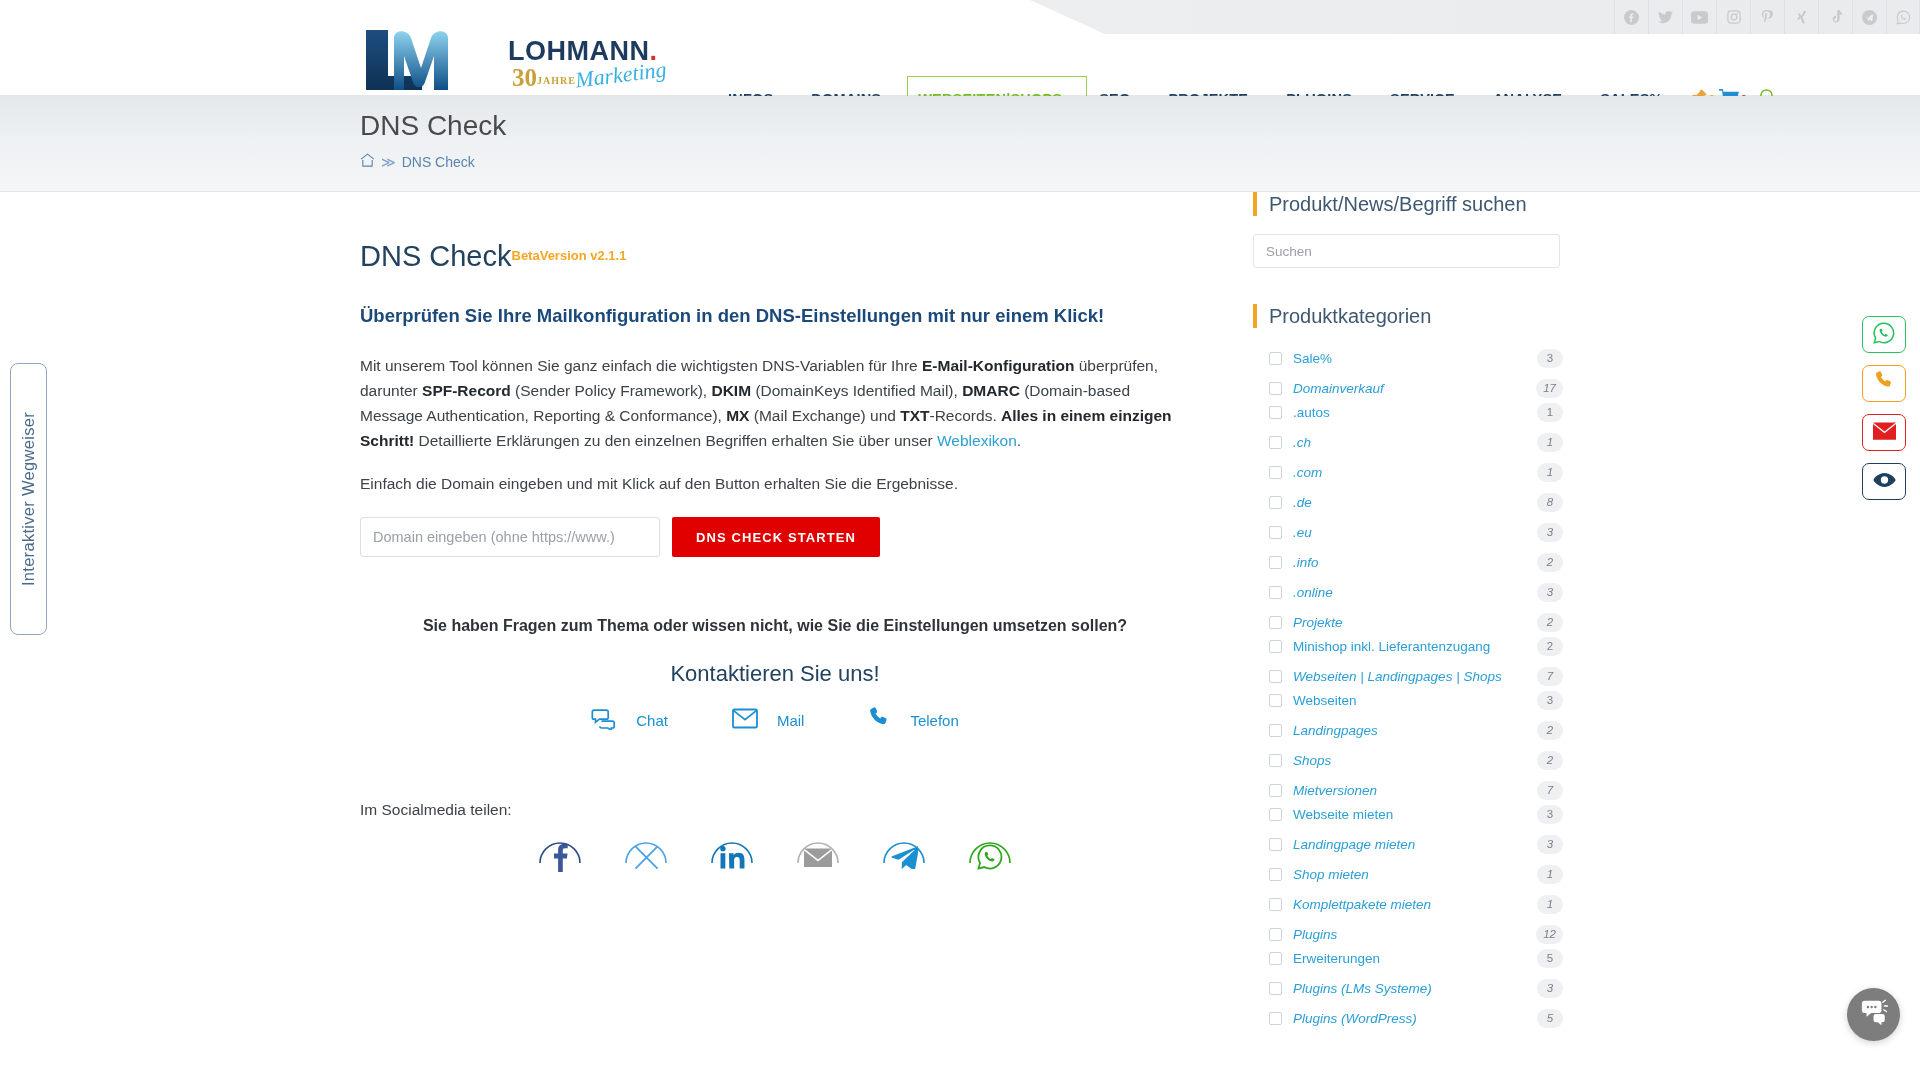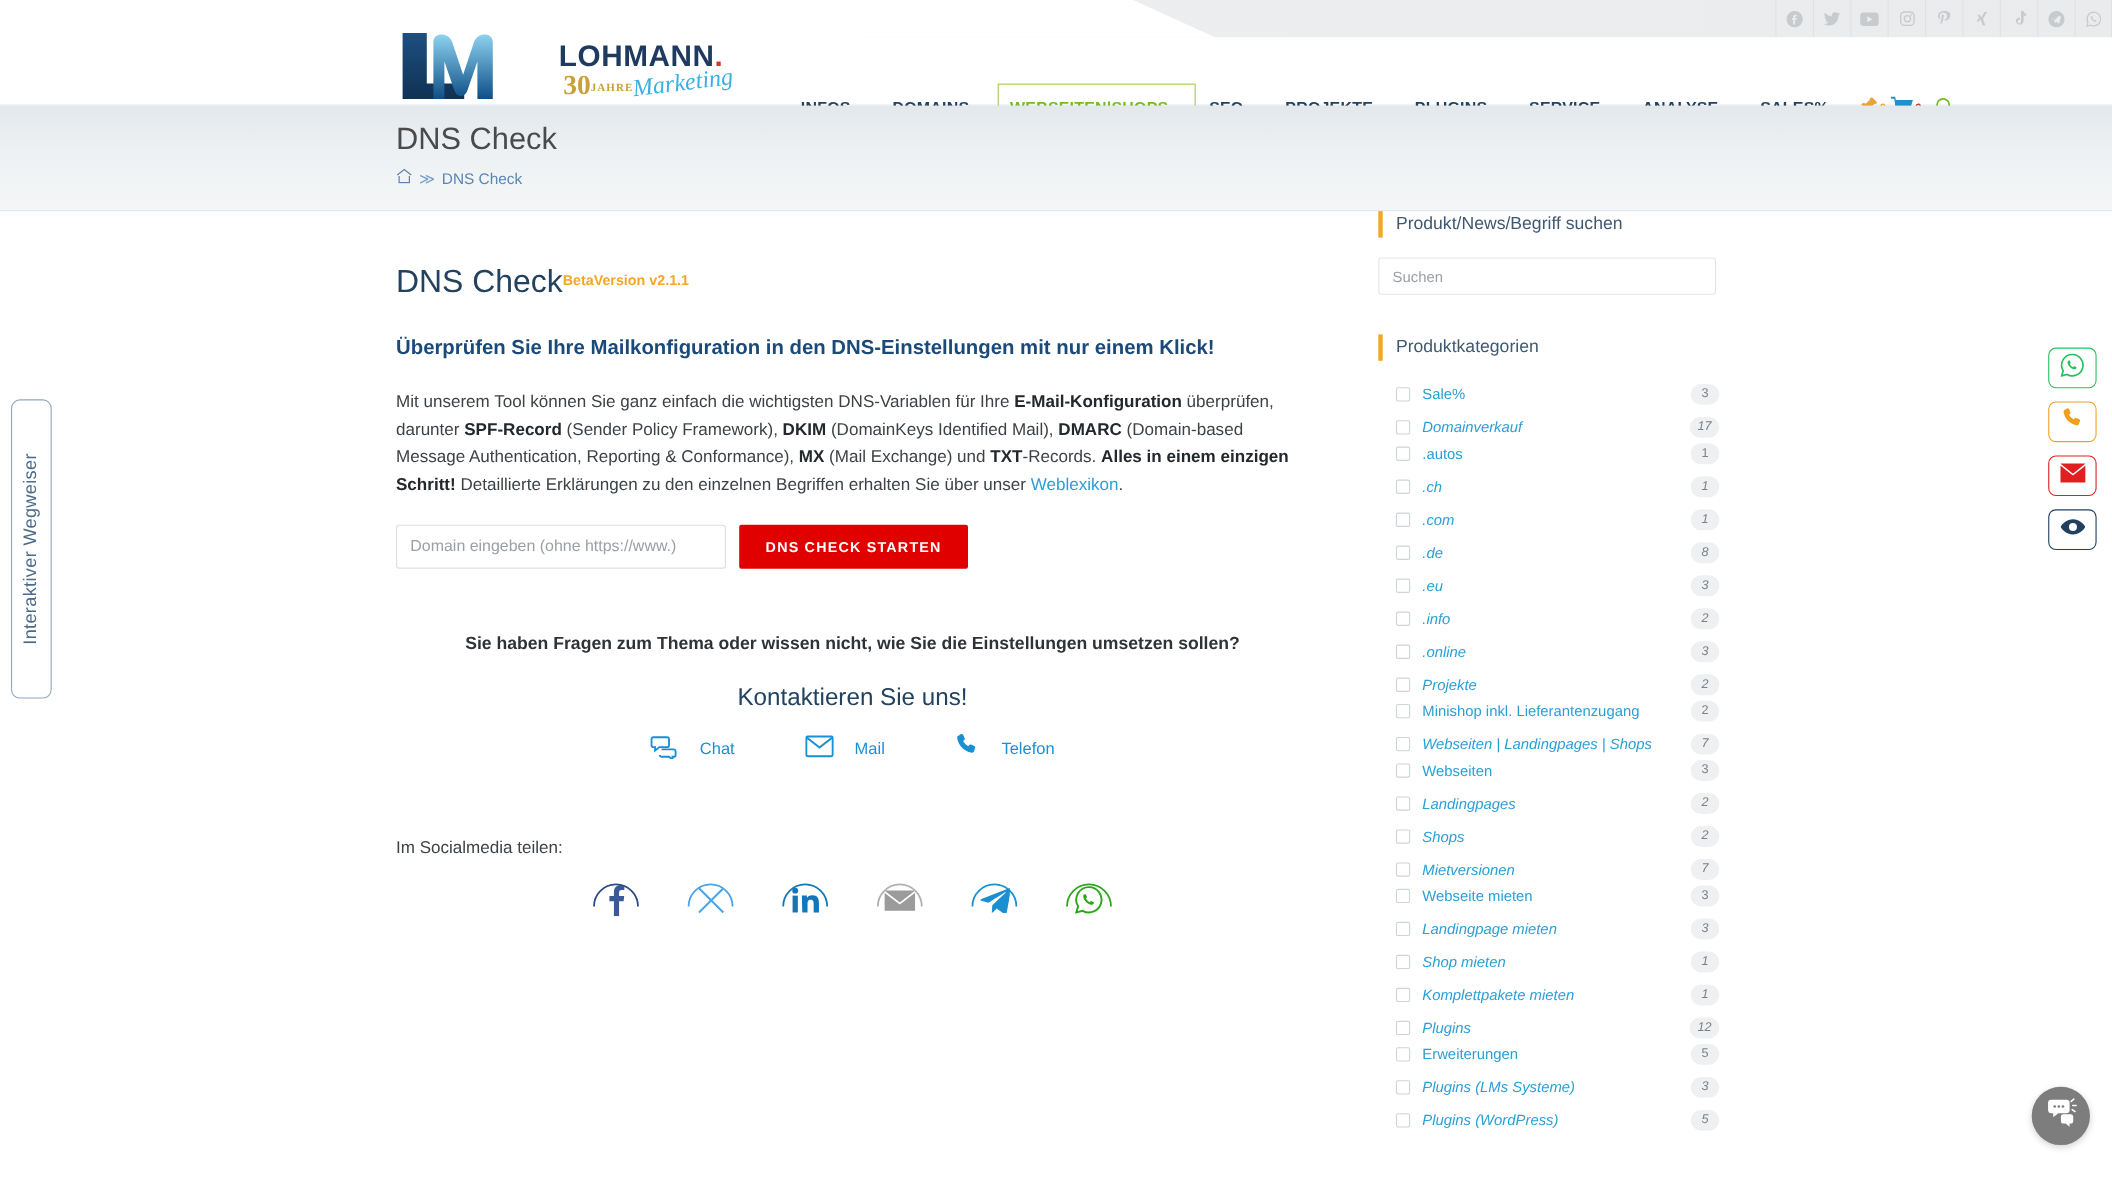--- a/index.html
+++ b/index.html
@@ -107,21 +107,21 @@
   .c-item { display:flex; align-items:center; gap:19px; color:#1a8fd1; font-size:15px; }
 
   .share { margin-top:68px; text-align:left; }
   .share-title { font-size:15.5px; color:#3c4247; }
   .share-icons { margin-top:14px; display:flex; justify-content:center; gap:38px; }
   .share-icon { position:relative; width:48px; height:48px; display:flex; align-items:center; justify-content:center; }
   .arc { position:absolute; top:0; left:0; width:48px; height:48px; }
 
   
   .sidebar { position:absolute; left:1253px; top:0; width:310px; }
-  .widget-title { display:flex; align-items:center; gap:12px; font-size:16px; color:#3f5871; font-weight:400;text-align:right; }
+  .widget-title { display:flex; align-items:center; gap:12px; font-size:20px; color:#3f5871; font-weight:400;text-align:right; }
   .bar { width:4px; height:24px; background:#f5a623; display:block; }
   .search-input {
     margin-top:18px; width:307px; height:34px; border:1px solid #e2e5e8; border-radius:3px;
     padding:0 12px; font-size:13.5px; color:#55595c; outline:none; background:#fff;
   }
   .search-input::placeholder { color:#9aa0a6; }
   .cat-list { margin-top:18px; }
   .cat-row { display:flex; align-items:center; height:24px;padding-left:16px; }
   .cat-row.gap { margin-top:6px;font-style:italic; }
   .chk { width:13px; height:13px; border:1px solid #cfd4d8; border-radius:2px; background:#fff; flex:0 0 auto; }
@@ -357,20 +357,21 @@
       <div>
         <h2 class="dnscheck">DNS Check</h2><span class="beta">BetaVersion v2.1.1</span>
       </div>
 
       <div class="lead">Überprüfen Sie Ihre Mailkonfiguration in den DNS-Einstellungen mit nur einem Klick!</div>
 
       <p class="para">
         <span>Mit unserem Tool können Sie ganz einfach die wichtigsten DNS-Variablen für Ihre </span><b>E-Mail-Konfiguration</b><span> überprüfen, darunter </span><b>SPF-Record</b><span> (Sender Policy Framework), </span><b>DKIM</b><span> (DomainKeys Identified Mail), </span><b>DMARC</b><span> (Domain-based Message Authentication, Reporting &amp; Conformance), </span><b>MX</b><span> (Mail Exchange) und </span><b>TXT</b><span>-Records. </span><b>Alles in einem einzigen Schritt!</b><span> Detaillierte Erklärungen zu den einzelnen Begriffen erhalten Sie über unser </span><a href="#">Weblexikon</a><span>.</span>
       </p>
 
+      <p class="para2">Einfach die Domain eingeben und mit Klick auf den Button erhalten Sie die Ergebnisse.</p>
 
       <div class="form-row">
         <input class="domain-input" type="text" placeholder="Domain eingeben (ohne https://www.)" style="">
         <button class="start-btn">DNS CHECK STARTEN</button>
       </div>
 
       <div class="qblock">
         <div class="qline">Sie haben Fragen zum Thema oder wissen nicht, wie Sie die Einstellungen umsetzen sollen?</div>
         <div class="kontakt">Kontaktieren Sie uns!</div>
         <div class="contacts">

